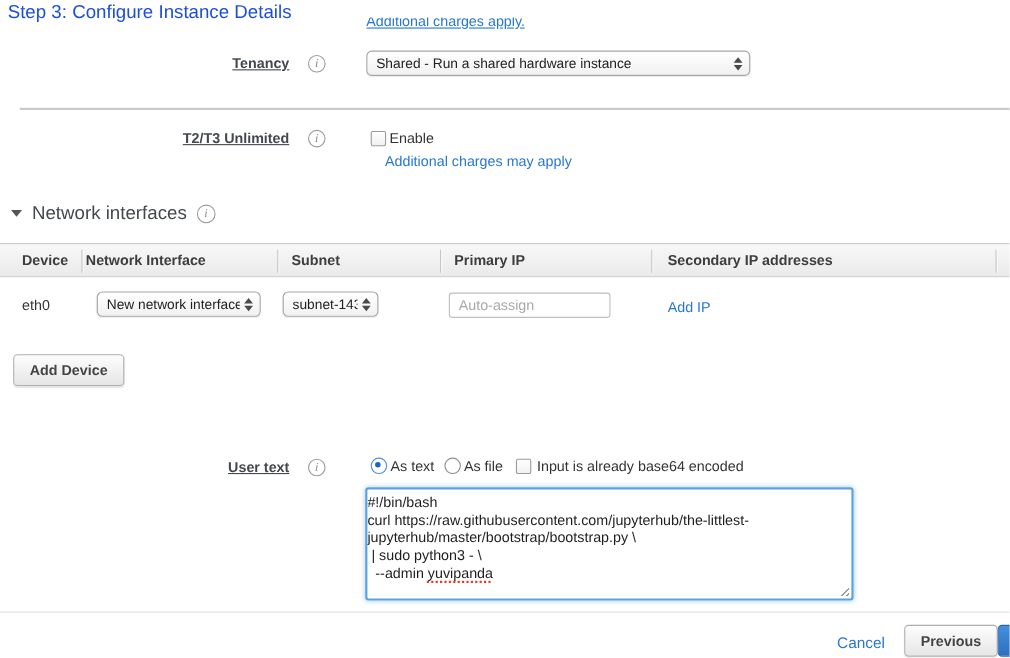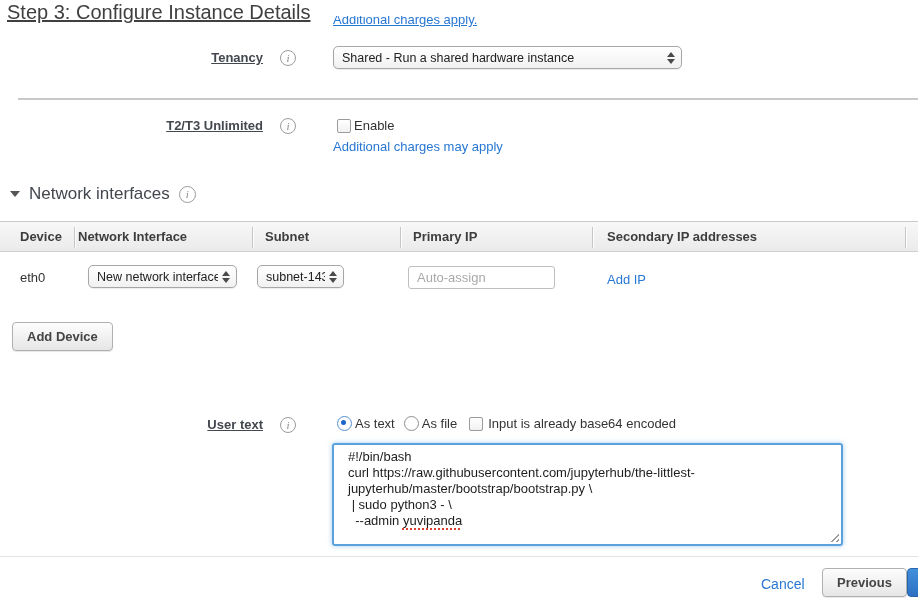--- a/index.html
+++ b/index.html
@@ -1,18 +1,18 @@
 <!DOCTYPE html>
 <html><head>
 <meta charset="utf-8">
 <style>
   html,body{margin:0;padding:0;background:#fff;}
   .stage{position:relative;width:918px;height:598px;background:#fff;overflow:hidden;
          font-family:"Liberation Sans",sans-serif;color:#444;}
-  .title{position:absolute;left:7px;top:1px;font-size:20px;color:#404040;text-decoration:underline;}
+  .title{position:absolute;left:7px;top:1px;font-size:17px;color:#1d4ed8;}
   .link{color:#2777d3;font-size:13px;text-decoration:none;cursor:pointer;}
   .underl{text-decoration:underline;}
   .cliplink{position:absolute;left:333px;top:16px;height:13px;overflow:hidden;
             display:flex;align-items:flex-end;}
   .cliplink span{line-height:19px;}
   .hr1{position:absolute;left:18px;top:98px;width:900px;height:2px;background:#c9c9c9;}
   .form-label{position:absolute;left:0;width:263px;text-align:right;
               font-size:13px;font-weight:bold;color:#43474e;text-decoration:underline;}
   .info{position:absolute;left:280px;width:14px;height:14px;border:1px solid #9b9b9b;
         border-radius:50%;color:#8a8a8a;display:flex;align-items:center;justify-content:center;
@@ -52,23 +52,23 @@
        background:linear-gradient(#fdfdfd,#e6e6e6);font-size:13px;font-weight:bold;color:#444;
        font-family:"Liberation Sans",sans-serif;cursor:pointer;box-shadow:0 1px 1px rgba(0,0,0,.1);}
   .radio-group{position:absolute;left:337px;top:416px;display:flex;align-items:center;font-size:13px;color:#333;}
   .radio{width:13px;height:13px;border:1px solid #8f8f8f;border-radius:50%;background:#fff;
          position:relative;cursor:pointer;flex:none;}
   .radio.checked{border-color:#5590d2;}
   .radio.checked::after{content:"";position:absolute;left:3px;top:3px;width:5px;height:5px;
          border-radius:50%;background:#1c64c9;}
   .cb2{position:static;width:12px;height:12px;border:1px solid #9b9b9b;border-radius:2px;
        background:linear-gradient(#fff,#f1f1f1);cursor:pointer;flex:none;}
-  .udata{position:absolute;left:332px;top:443px;width:511px;height:103px;box-sizing:border-box;
+  .udata{position:absolute;left:332px;top:443px;width:444px;height:103px;box-sizing:border-box;
          border:2px solid #5ba2dd;border-radius:3px;box-shadow:0 0 5px rgba(90,160,220,.55);
-         padding:4px 14px;font-size:13px;line-height:16px;color:#1d1d1d;white-space:pre-wrap;
+         padding:4px 0;font-size:13px;line-height:16px;color:#1d1d1d;white-space:pre-wrap;
          overflow-wrap:break-word;overflow:hidden;cursor:text;}
   .udata::after{content:"";position:absolute;right:2px;bottom:2px;width:10px;height:10px;
          background:repeating-linear-gradient(135deg,transparent 0 2px,#9a9a9a 2px 3.2px);
          clip-path:polygon(100% 0,0 100%,100% 100%);}
   .misspelled{text-decoration:underline dotted #e0402e 2px;text-underline-offset:3px;}
   .hr2{position:absolute;left:0;top:556px;width:918px;height:1px;background:#e2e2e2;}
   .cancel{position:absolute;left:761px;top:576px;font-size:14px;font-weight:normal;}
   .btn-prev{left:822px;top:568px;}
   .btn-blue{position:absolute;left:907px;top:568px;width:46px;height:29px;border-radius:4px;
             border:1px solid #2a64ad;background:linear-gradient(#4290dc,#2d6fc2);cursor:pointer;}
@@ -93,21 +93,21 @@
         <i class="tri-down"></i>
       </span>
   </div>
 
   <div class="hr1"></div>
 
   <div class="form-label" style="top:118px">T2/T3 Unlimited</div>
   <div class="info" style="top:118px"></div>
   <div class="checkbox" style="left:337px;top:119px"></div>
   <span class="inlbl" style="position:absolute;left:354px;top:118px">Enable</span>
-  <a class="link" style="position:absolute;left:333px;top:139px">Additional charges may apply</a>
+  <a class="link" style="position:absolute;left:350px;top:139px">Additional charges may apply</a>
 
   <div class="sect" style="left:10px;top:184px">
     <i class="caret"></i>
     <span>Network interfaces</span>
     <span class="info2"></span>
   </div>
 
   <div class="thead">
     <span class="th" style="left:20px">Device</span>
     <span class="th" style="left:78px">Network Interface</span>

